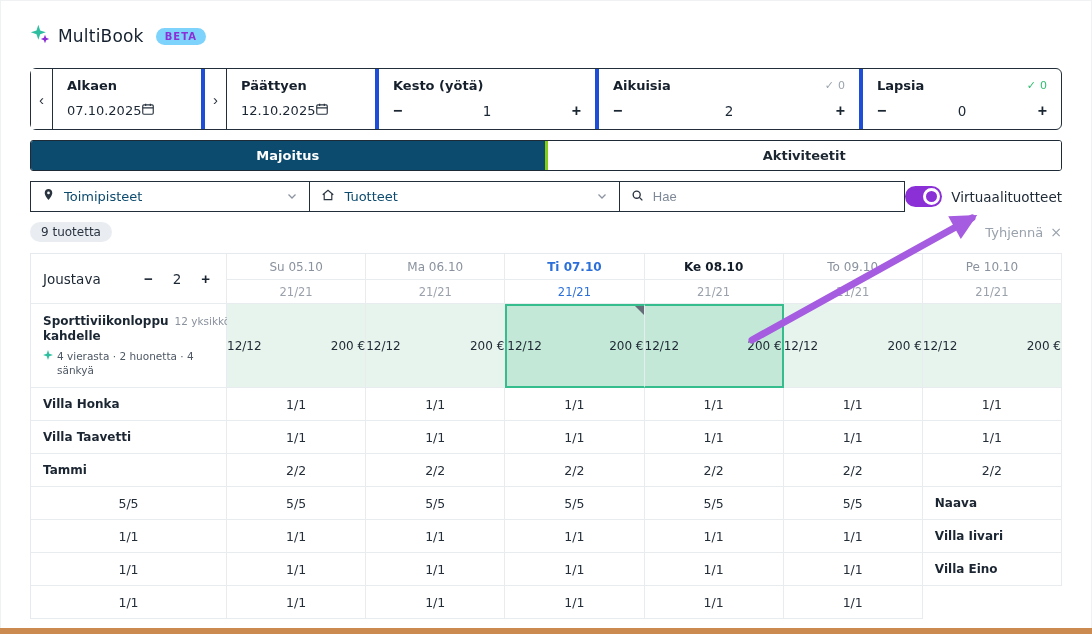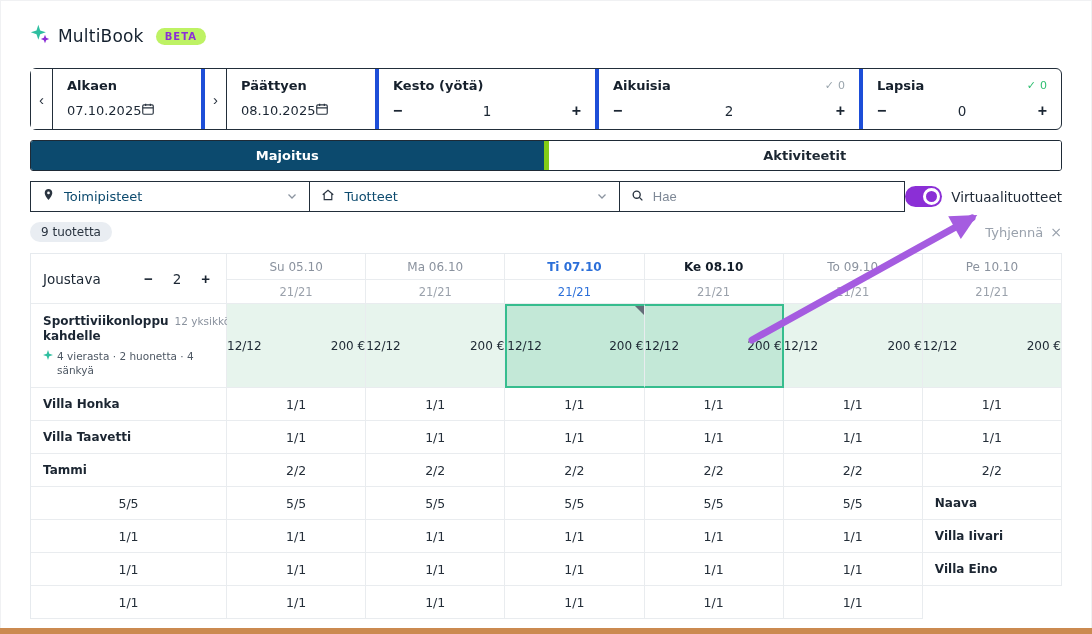--- a/index.html
+++ b/index.html
@@ -2,21 +2,21 @@
 <html><head>
 <meta charset="utf-8">
 <style>
   * { margin:0; padding:0; box-sizing:border-box; }
   html,body { width:1092px; height:634px; background:#fff; font-family:"DejaVu Sans","Liberation Sans",sans-serif; color:#16212e; overflow:hidden; }
   .page { position:relative; width:1092px; height:634px; background:#fff; box-shadow: inset 0 0 0 1px #f0f1f3; overflow:hidden; }
 
   
   .hdr { display:flex; align-items:center; gap:8px; padding:24px 30px 20px; }
   .brand { font-size:17px; font-weight:400; color:#14202e; letter-spacing:.2px; }
-  .beta { background:#bef264; color:#8b2fd6; font-size:10px; font-weight:700; letter-spacing:1px; padding:3px 9px; border-radius:10px; margin-left:4px; }
+  .beta { background:#7dd3fc; color:#8b2fd6; font-size:10px; font-weight:700; letter-spacing:1px; padding:3px 9px; border-radius:10px; margin-left:4px; }
 
   
   .controlbar { margin:0 30px; height:62px; display:flex; align-items:stretch; border:1px solid #222e3a; border-radius:6px; background:#fff; }
   .navbtn { width:22px; background:#fff; border:none; border-right:1px solid #222e3a; font-size:15px; color:#2a3440; cursor:pointer; display:flex; align-items:center; justify-content:center; }
   .navbtn.next { border-left:none; }
   .sec { border-right:4px solid #1d4ed8; padding:9px 14px 10px; display:flex; flex-direction:column; justify-content:space-between; }
   .sec:last-child { border-right:none; }
   .sec-date { width:152px; }
   .sec-kesto { width:220px; }
   .sec-adults { width:264px; }
@@ -27,21 +27,21 @@
   .steprow { display:flex; align-items:center; justify-content:space-between; font-size:13.5px; color:#1b2633; }
   .stepbtn { background:none; border:none; font-size:16px; font-weight:600; color:#1b2633; cursor:pointer; line-height:1; }
   .chkbadge { font-size:11px; display:flex; align-items:center; gap:4px; }
   .chk-gray { color:#9aa5ad; }
   .chk-green { color:#2fbf71; }
 
   
   .tabs { margin:10px 30px 0; display:flex; height:31px; border:1px solid #1e2a36; border-radius:3px; overflow:hidden; }
   .tab { flex:1; display:flex; align-items:center; justify-content:center; font-size:13px; font-weight:700; background:#fff; color:#1c2732; cursor:pointer; }
   .tab.active { background:#0c4a6e; color:#fff; }
-  .tab + .tab { border-left:5px solid #84cc16; }
+  .tab + .tab { border-left:3px solid #84cc16; }
 
   
   .filterbar { margin:10px 30px 0; display:flex; align-items:center; height:31px; }
   .fbox { height:31px; border:1px solid #222e3a; background:#fff; display:flex; align-items:center; gap:9px; padding:0 11px; cursor:pointer; }
   .fbox + .fbox { margin-left:-1px; }
   .f-loc { width:281px; }
   .f-prod { width:311px; }
   .f-search { width:287px; cursor:text; }
   .ph { flex:1; font-size:13px; color:#0c4a6e; }
   .f-search input { flex:1; border:none; outline:none; font-size:13px; color:#1b2633; background:transparent; }
@@ -115,21 +115,21 @@
             </svg>
         </span>
       </div>
     </div>
 
     <button class="navbtn next">›</button>
 
     <div class="sec sec-date">
       <div class="ctrl-label">Päättyen</div>
       <div class="valrow">
-        <span>08.10.2025</span>
+        <span>12.10.2025</span>
         <span>
           <svg width="14" height="14" viewBox="0 0 24 24" fill="none" stroke="#2a3440" stroke-width="2">
               <rect x="3" y="5" width="18" height="16" rx="2"></rect>
               <path d="M8 3v4M16 3v4M3 10h18"></path>
             </svg>
         </span>
       </div>
     </div>
 
     <div class="sec sec-kesto">

